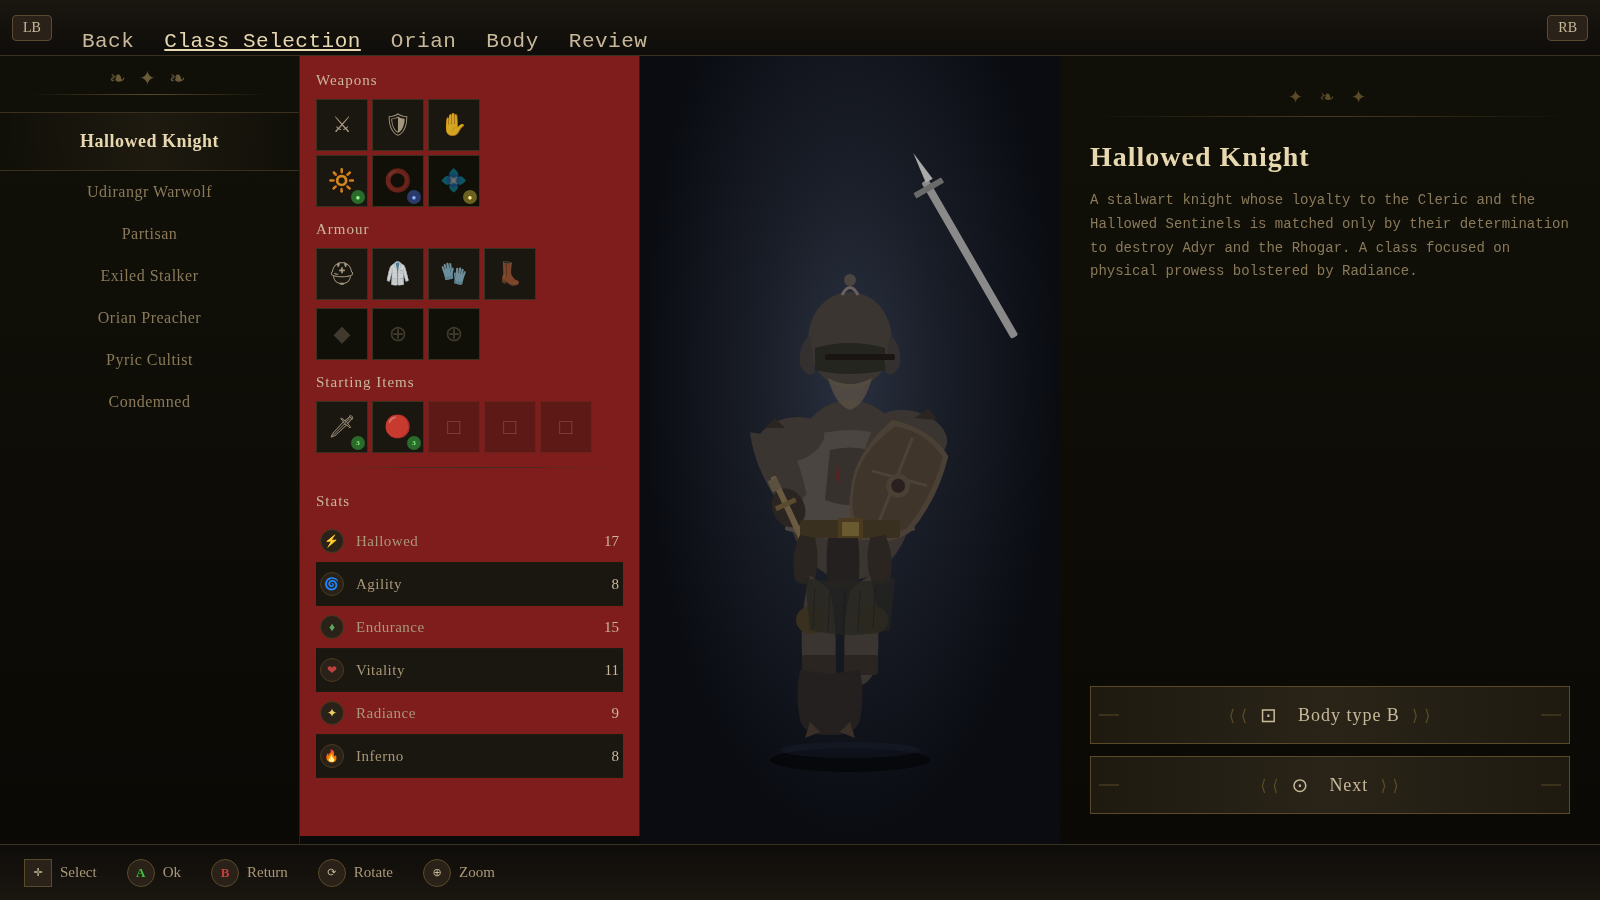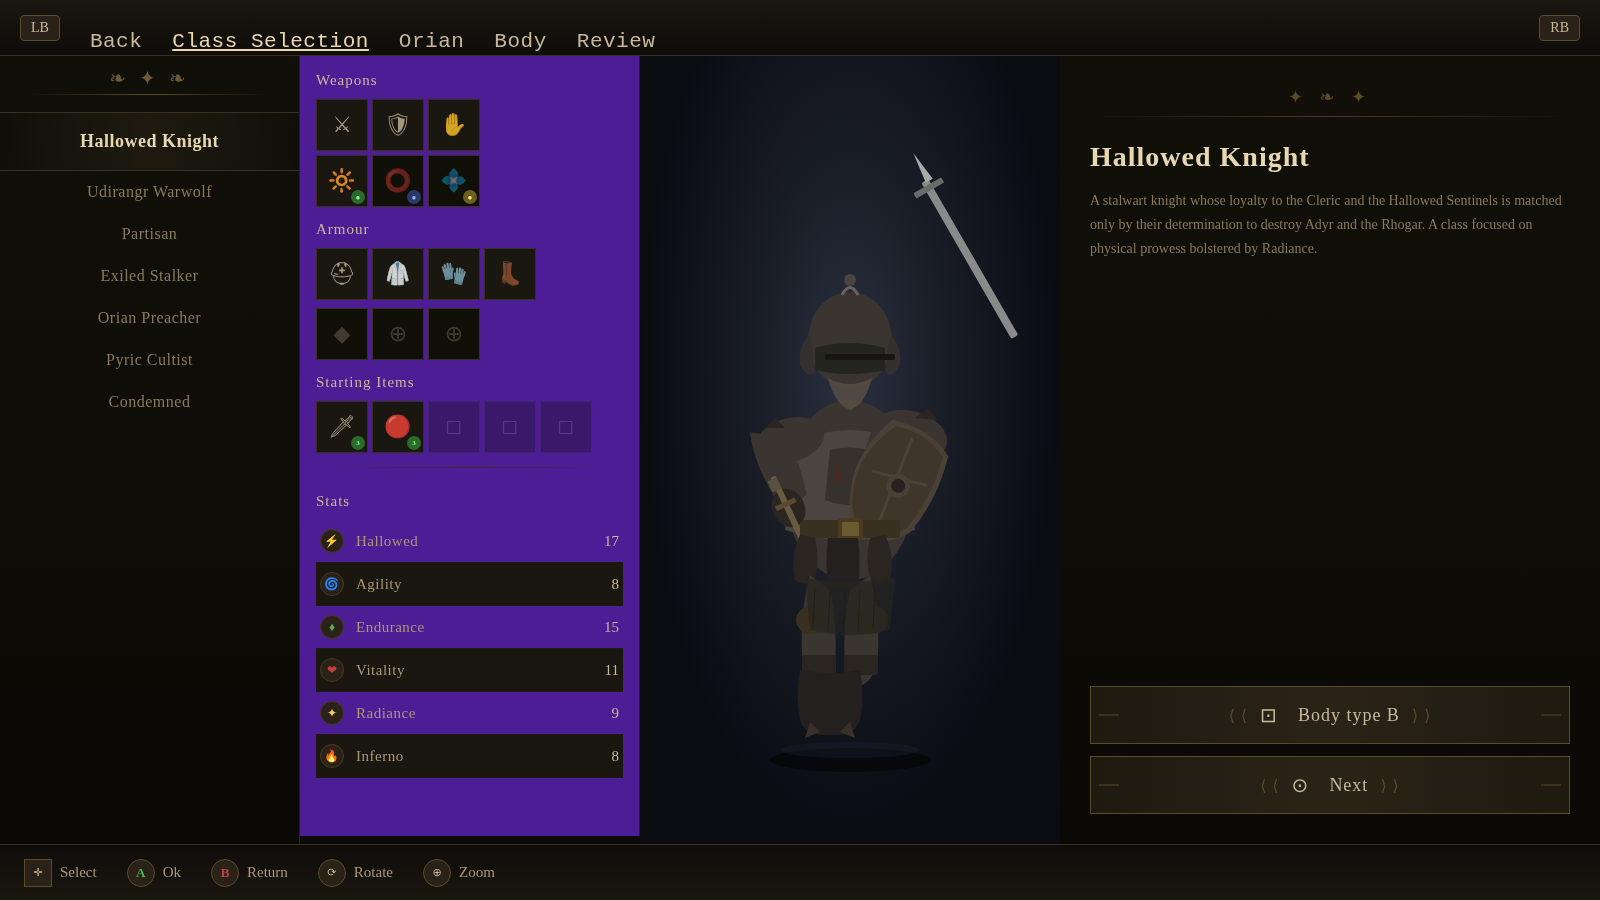--- a/index.html
+++ b/index.html
@@ -15,21 +15,21 @@
 
     
     .top-nav {
       position: absolute;
       top: 0; left: 0; right: 0;
       height: 56px;
       background: linear-gradient(180deg, #1a1610 0%, #0f0d0a 100%);
       border-bottom: 1px solid #3a3020;
       display: flex;
       align-items: center;
-      padding: 0 20px;
+      padding: 0 12px;
       gap: 30px;
       z-index: 10;
     }
     .nav-btn {
       background: #2a2218;
       border: 1px solid #5a4a30;
       color: #c8b89a;
       padding: 4px 10px;
       border-radius: 4px;
       font-size: 14px;
@@ -103,21 +103,21 @@
       border-bottom: 1px solid #3a3020;
       padding: 18px 20px;
     }
 
     
     .middle-panel {
       position: absolute;
       top: 56px; left: 300px;
       width: 340px;
       bottom: 64px;
-      background: #4c1d95;
+      background: #7f1d1d;
       border-right: 1px solid #2a2010;
       overflow-y: auto;
       padding: 16px;
     }
     .section-title {
       font-size: 15px;
       color: #c8b89a;
       letter-spacing: 1px;
       margin-bottom: 10px;
       font-family: 'Georgia', serif;
@@ -276,20 +276,21 @@
       color: #e8d8b0;
       letter-spacing: 1px;
       margin-bottom: 16px;
       font-family: 'Georgia', serif;
     }
     .class-description {
       font-size: 14px;
       color: #8a7a5a;
       line-height: 1.7;
       flex: 1;
+      font-family: Liberation Mono, monospace;
     }
     .action-buttons {
       display: flex;
       flex-direction: column;
       gap: 12px;
       margin-top: 20px;
     }
     .action-btn {
       background: linear-gradient(90deg, #1e1a10 0%, #2a2418 50%, #1e1a10 100%);
       border: 1px solid #5a4a28;

